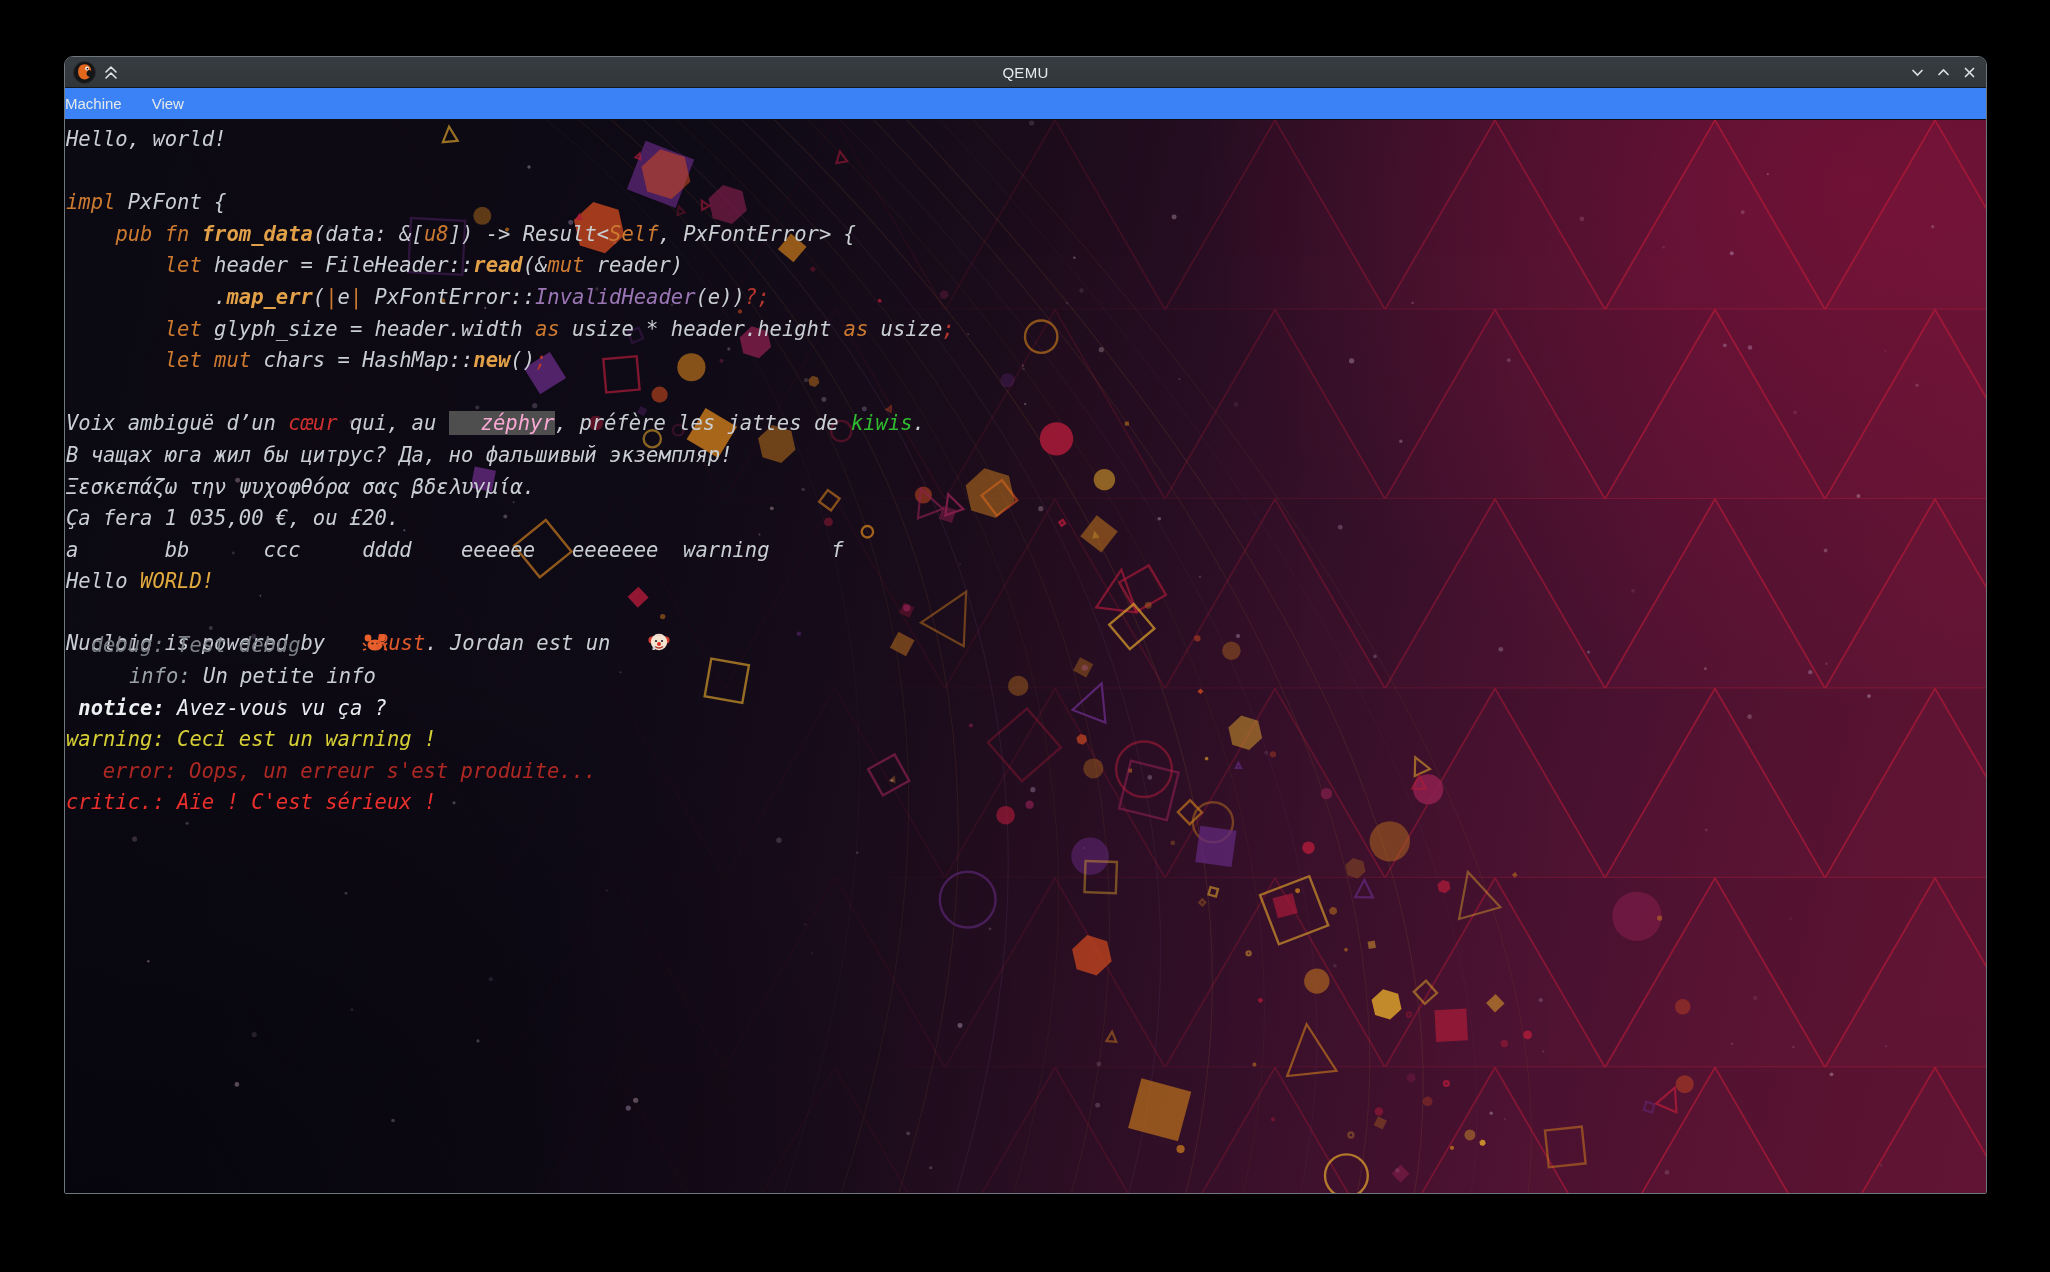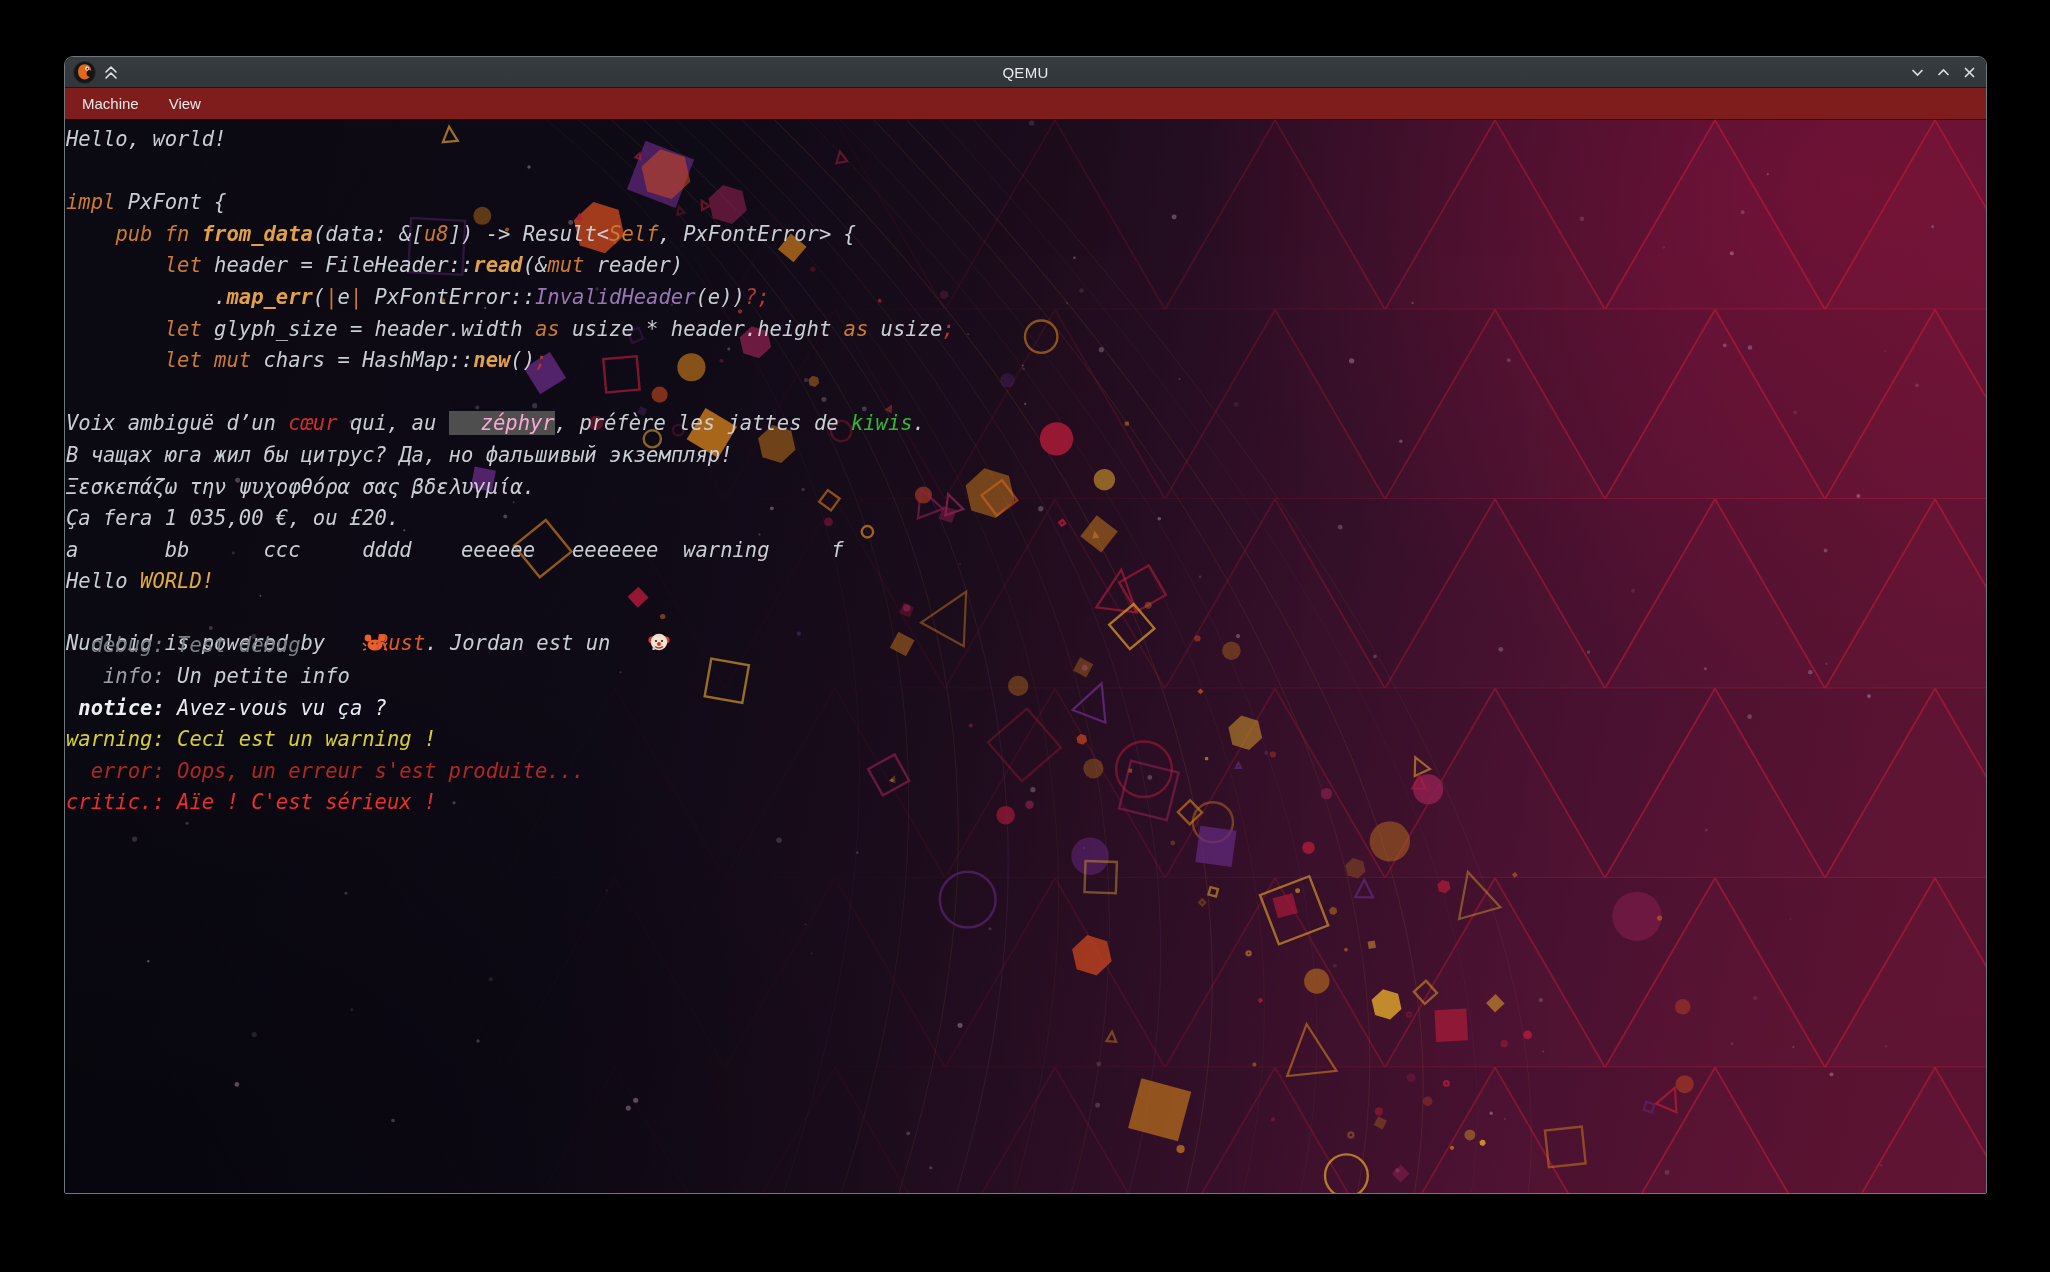--- a/index.html
+++ b/index.html
@@ -9,22 +9,22 @@
           border:1px solid #6e777e;border-radius:9px 9px 2px 2px;overflow:hidden;
           display:flex;flex-direction:column;background:#0b0911;}
   .titlebar{height:30px;flex:0 0 30px;background:linear-gradient(#373c40,#31363a);
             border-bottom:1px solid #15181a;position:relative;display:flex;align-items:center;justify-content:center;}
   .app-icon{margin-left:8px;width:23px;height:23px;display:inline-flex;}
   .shade-icon{margin-left:6px;width:18px;height:18px;display:inline-flex;opacity:.95;}
   .wtitle{position:absolute;left:50%;top:50%;transform:translate(-50%,-50%);
           color:#e7eaeb;font-size:15px;letter-spacing:.3px;}
   .controls{margin-left:auto;display:flex;align-items:center;gap:11px;padding-right:9px;}
   .ctl{width:15px;height:15px;display:inline-flex;cursor:default;}
-  .menubar{height:31px;flex:0 0 31px;background:#7f1d1d;border-bottom:1px solid #0c0e10;
-           display:flex;align-items:center;gap:30px;padding-left:17px;}
+  .menubar{height:31px;flex:0 0 31px;background:#3b82f6;border-bottom:1px solid #0c0e10;
+           display:flex;align-items:center;gap:30px;}
   .menu-item{color:#e6e9e9;font-size:15px;}
   .screen{position:relative;flex:1;overflow:hidden;
     background:
       radial-gradient(1000px 800px at 93% 6%, rgba(142,18,58,.5), rgba(142,18,58,0) 65%),
       radial-gradient(1400px 1000px at 2% 100%, rgba(2,2,8,.55), rgba(2,2,8,0) 60%),
       linear-gradient(102deg,#0b0911 0%,#0e0a16 30%,#1c0c1c 47%,#330f28 63%,#4a1130 78%,#591331 92%,#5c1331 100%);}
   .bg{position:absolute;left:0;top:0;width:100%;height:100%;}
   .terminal{position:absolute;left:1px;top:4px;right:0;bottom:0;
             font-family:"DejaVu Sans Mono",monospace;font-size:20.5px;line-height:31.6px;
             color:#c9ced3;}
@@ -33,25 +33,25 @@
   .seg.kw{color:#cd7a31;}
   .seg.fn{color:#e2a148;font-weight:bold;}
   .seg.purple{color:#9b76b5;margin-top:28px;}
   .seg.semi{color:#b5372e;}
   .seg.red{color:#cd2f2f;}
   .seg.green{color:#2fbb2f;}
   .seg.sel{background:#4e4e4e;color:#f9a8d4;padding-left:32px;}
   .seg.amber{color:#e2aa3e;}
   .seg.orange{color:#e0592a;}
   .seg.dim{color:#7b8085;}
-  .seg.infolabel{color:#9aa1a7;}
+  .seg.infolabel{color:#9aa1a7;padding-left:26px;}
   .seg.noticelabel{color:#eef1f3;font-weight:bold;}
   .seg.notice{color:#e9ecef;}
   .seg.yellow{color:#d6cf35;}
-  .seg.darkred{color:#ad2823;}
+  .seg.darkred{color:#ad2823;margin-left:12px;}
   .seg.brightred{color:#ea2f2c;}
   .emoji{display:inline-block;width:26px;height:24px;vertical-align:-4px;}
 </style>
 </head>
 <body>
 
 <div class="desktop">
   <div class="window">
 
     <div class="titlebar">

